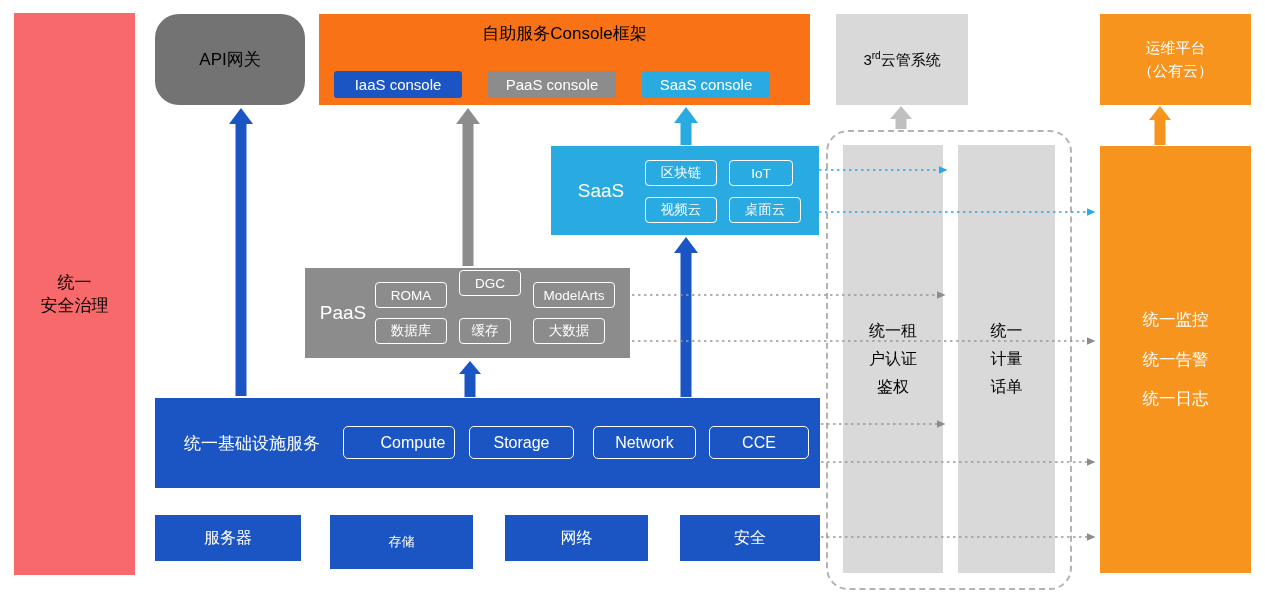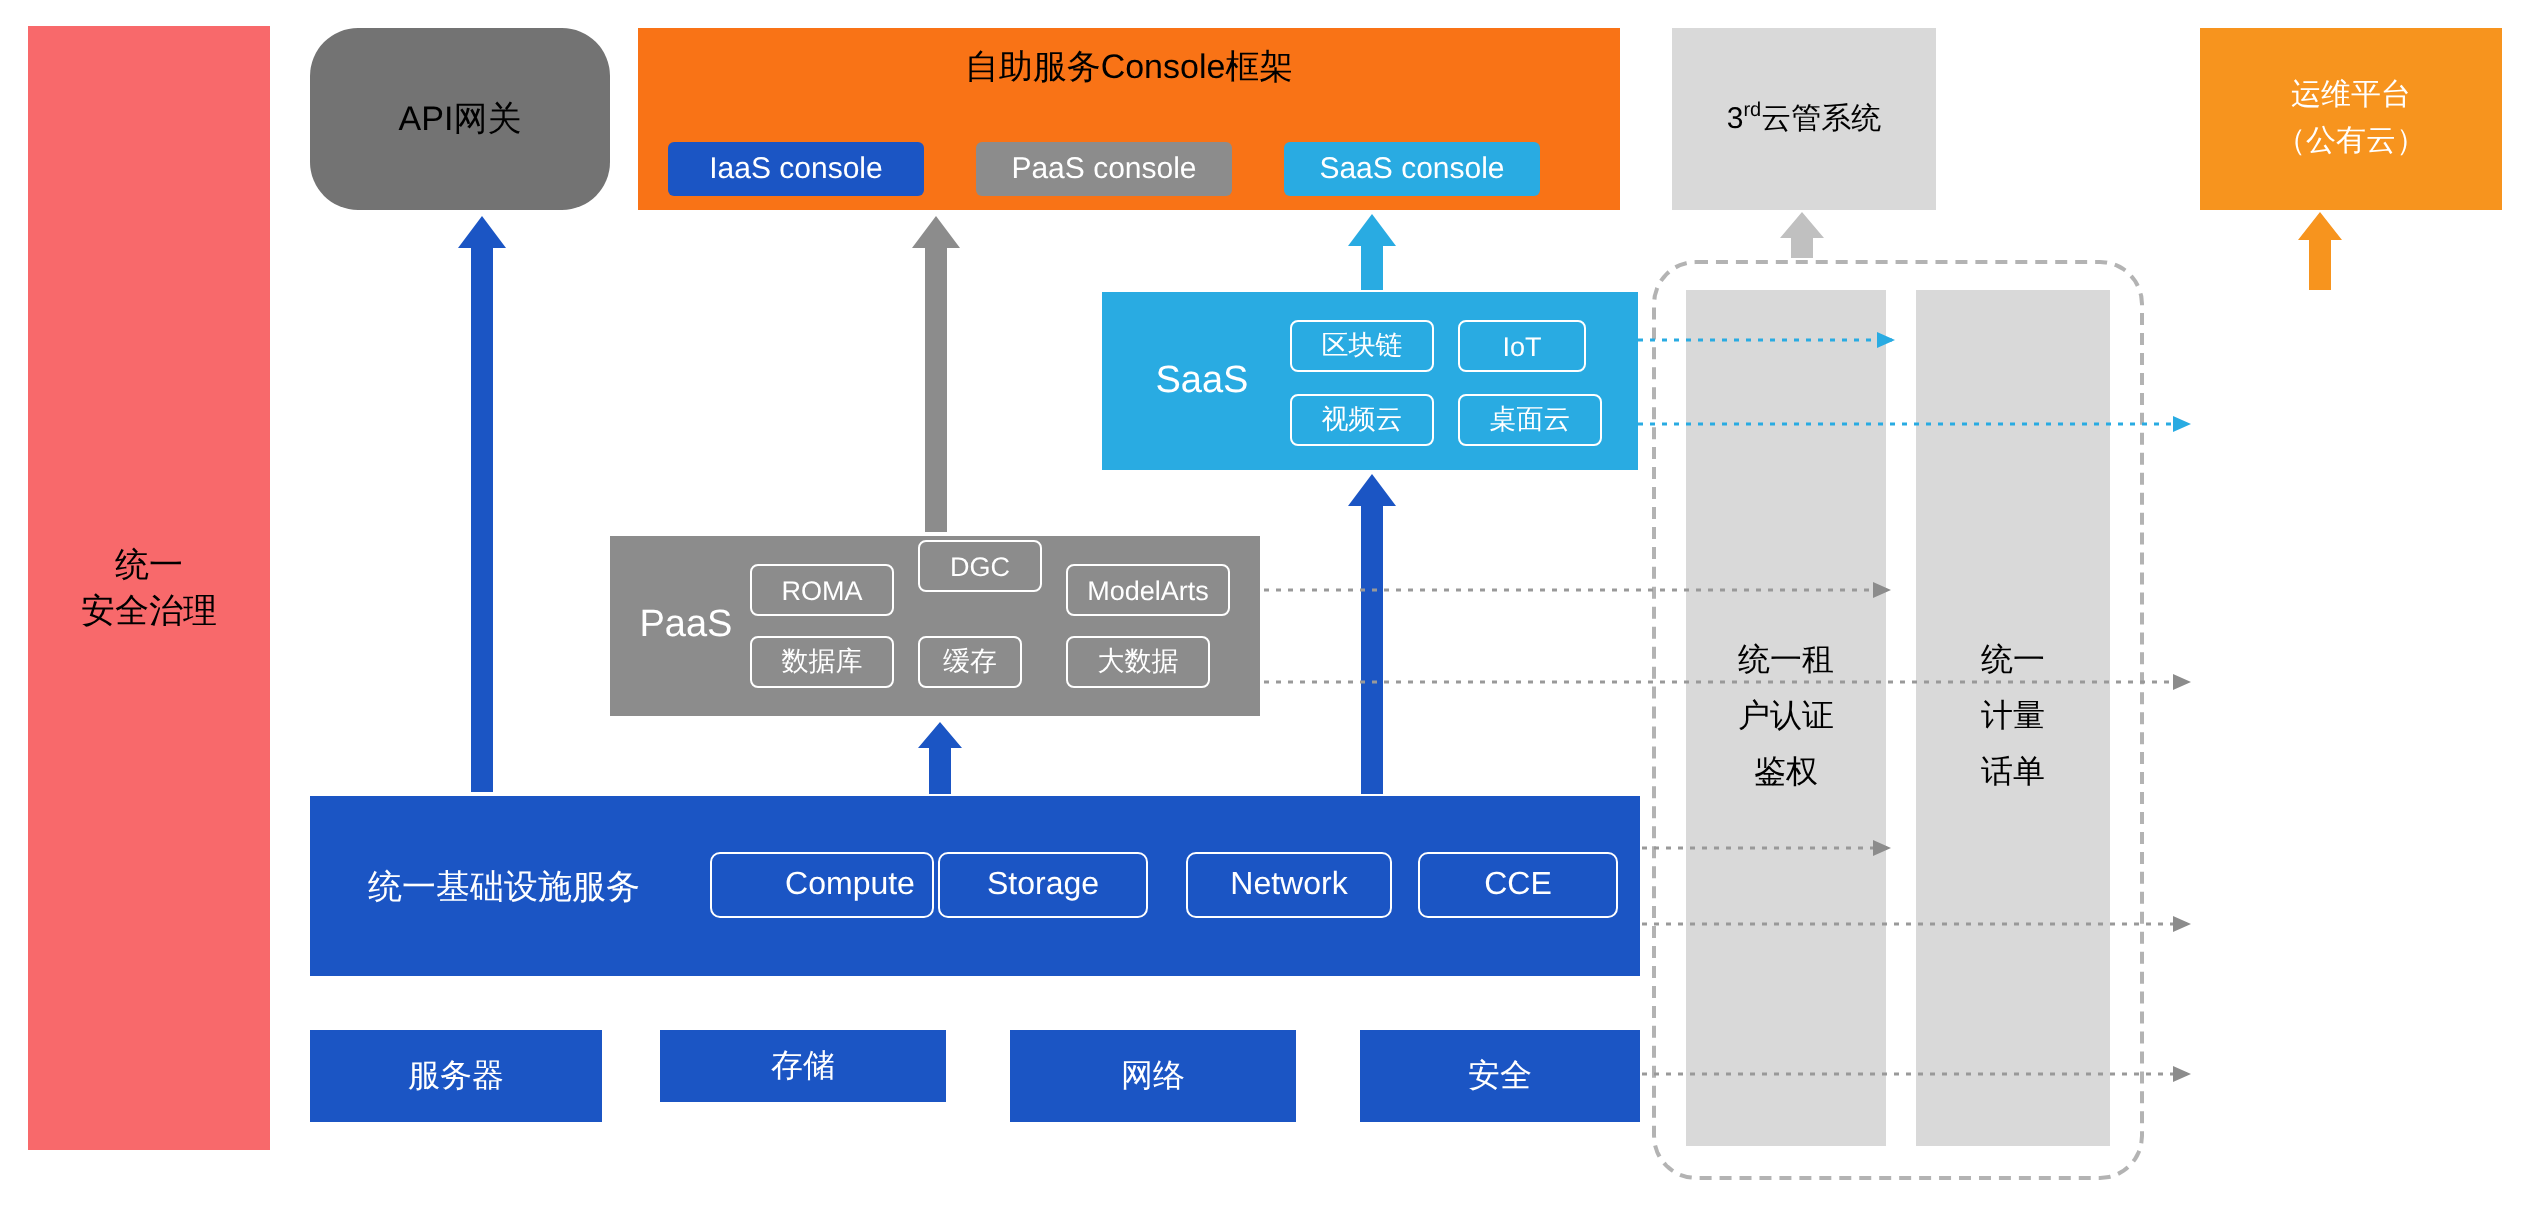--- a/index.html
+++ b/index.html
@@ -71,41 +71,44 @@
     <div class="pill" style="left:70px;top:14px;width:72px;">ROMA</div>
     <div class="pill" style="left:154px;top:2px;width:62px;">DGC</div>
     <div class="pill" style="left:228px;top:14px;width:82px;">ModelArts</div>
     <div class="pill" style="left:70px;top:50px;width:72px;">数据库</div>
     <div class="pill" style="left:154px;top:50px;width:52px;">缓存</div>
     <div class="pill" style="left:228px;top:50px;width:72px;">大数据</div>
   </div>
 
   <div class="box bluebg" style="left:155px;top:398px;width:665px;height:90px;">
     <div class="layer-label" style="left:16px;width:162px;font-size:17px;">统一基础设施服务</div>
-    <div class="pill infra-pill" style="left:200px;top:28px;width:112px;padding-left:28px;">Compute</div>
+    <div class="pill infra-pill" style="left:188px;top:28px;width:112px;padding-left:28px;">Compute</div>
     <div class="pill infra-pill" style="left:438px;top:28px;width:103px;">Network</div>
     <div class="pill infra-pill" style="left:314px;top:28px;width:105px;">Storage</div>
     <div class="pill infra-pill" style="left:554px;top:28px;width:100px;">CCE</div>
   </div>
 
   <div class="box bluebg center" style="left:155px;top:515px;width:146px;height:46px;font-size:16px;">服务器</div>
-  <div class="box bluebg center" style="left:330px;top:515px;width:143px;height:36px;font-size:16px;">存储</div>
+  <div class="box bluebg center" style="left:330px;top:515px;width:143px;height:54px;font-size:13px;">存储</div>
   <div class="box bluebg center" style="left:505px;top:515px;width:143px;height:46px;font-size:16px;">网络</div>
   <div class="box bluebg center" style="left:680px;top:515px;width:140px;height:46px;font-size:16px;">安全</div>
 
   <div class="dashed-rect" style="left:826px;top:130px;width:246px;height:460px;"></div>
 
   <div class="box lightgray center pre" style="left:843px;top:145px;width:100px;height:428px;font-size:16px;line-height:1.75;">统一租
 户认证
 鉴权</div>
 
   <div class="box lightgray center pre" style="left:958px;top:145px;width:97px;height:428px;font-size:16px;line-height:1.75;">统一
 计量
 话单</div>
 
+  <div class="box orangebg center pre" style="left:1100px;top:146px;width:151px;height:427px;font-size:16.5px;line-height:2.4;">统一监控
+统一告警
+统一日志</div>
 
   <svg id="overlay" width="1265" height="605" viewBox="0 0 1265 605">
     <defs>
       <marker id="ah-gray" markerWidth="10" markerHeight="9" refX="7.5" refY="4" orient="auto" markerUnits="userSpaceOnUse">
         <path d="M0,0 L9,4 L0,8 Z" fill="#8C8C8C"></path>
       </marker>
       <marker id="ah-cyan" markerWidth="10" markerHeight="9" refX="7.5" refY="4" orient="auto" markerUnits="userSpaceOnUse">
         <path d="M0,0 L9,4 L0,8 Z" fill="#29ABE2"></path>
       </marker>
     </defs>

